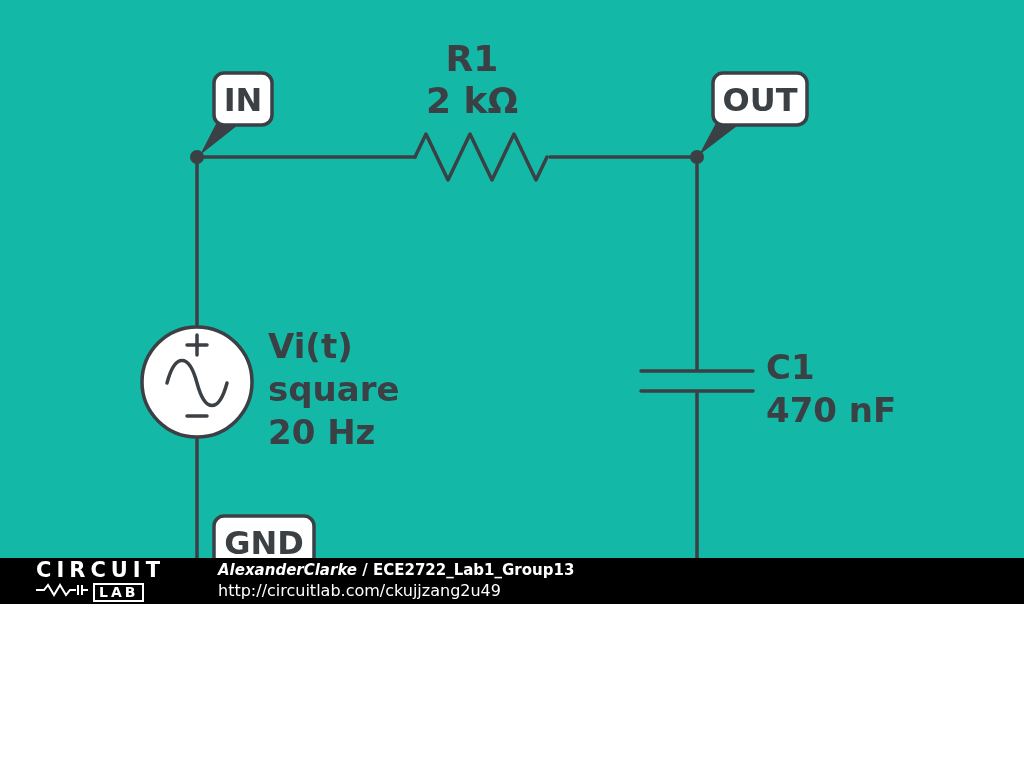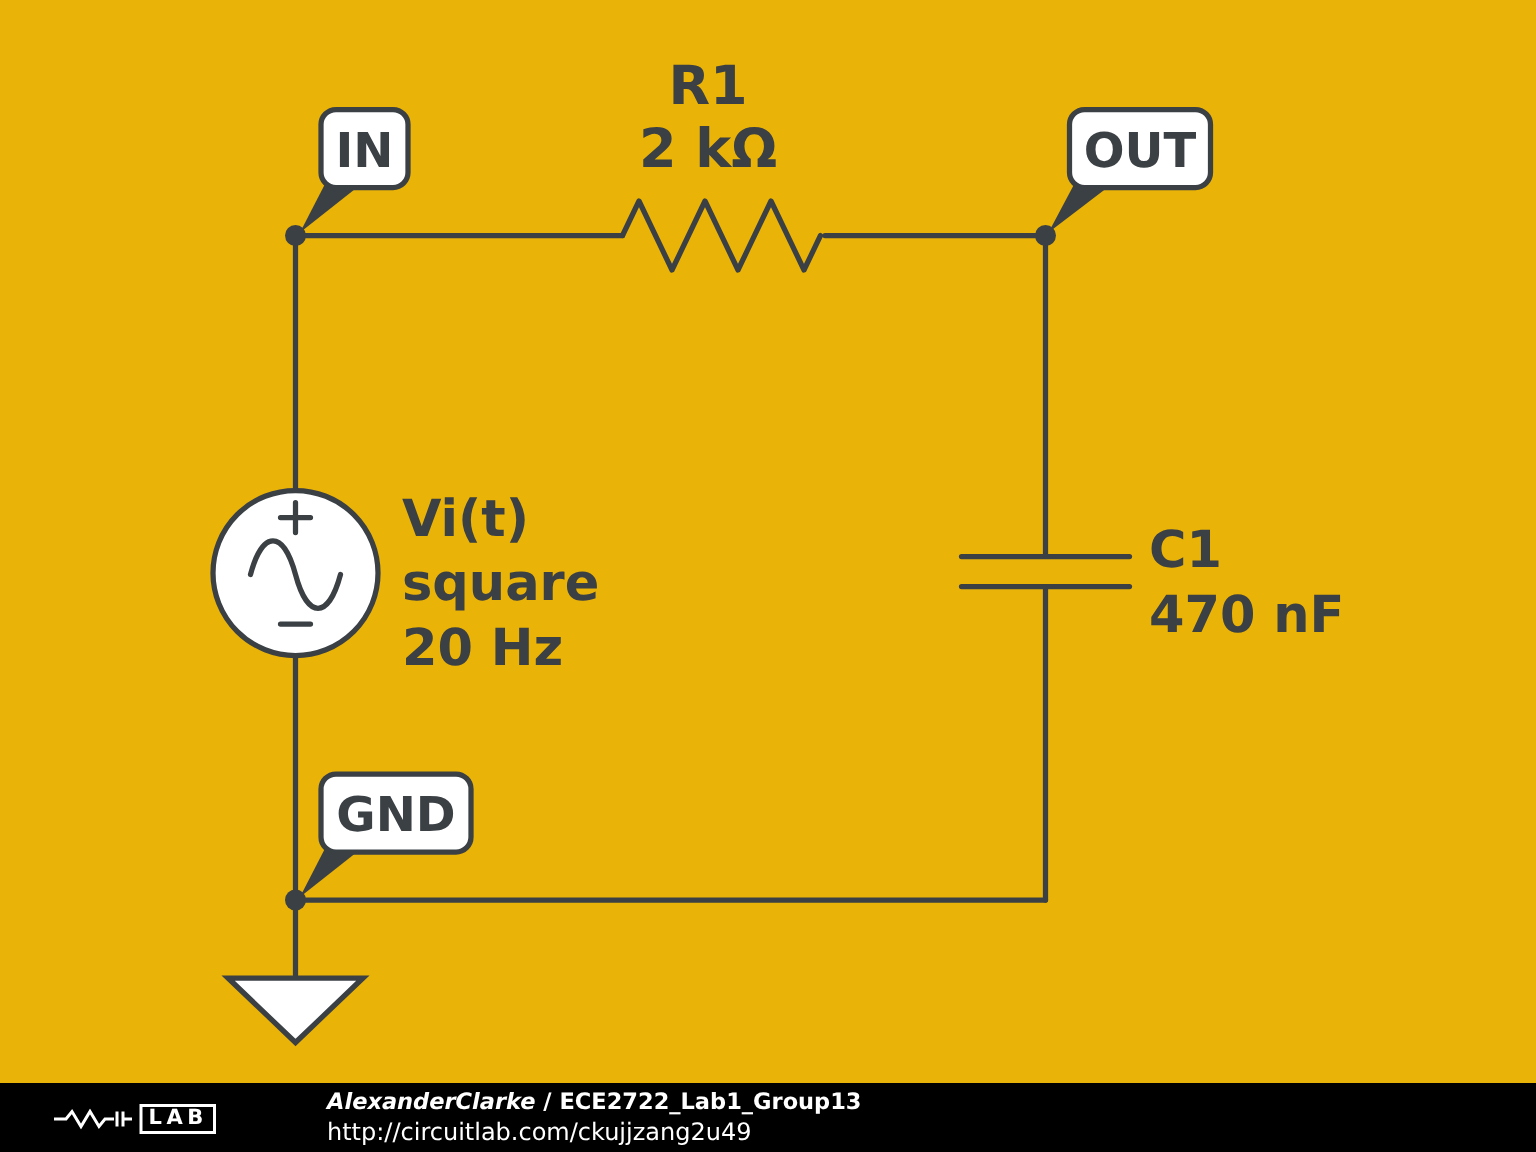--- a/index.html
+++ b/index.html
@@ -1,19 +1,19 @@
 <!DOCTYPE html>
 <html><head>
 <meta charset="utf-8">
 <style>
   html,body { margin:0; padding:0; background:#fff; }
   .canvas {
     position:relative;
-    width:1024px; height:768px;
-    background:#eab308;
+    width:1024px; height:604px;
+    background:#14b8a6;
     overflow:hidden;
     font-family:"DejaVu Sans","Liberation Sans",sans-serif;
   }
   svg.schematic { position:absolute; top:0; left:0; display:block; }
   .sch-stroke { stroke:#3b4045; stroke-width:3.5; fill:none; stroke-linecap:round; stroke-linejoin:round; }
   .sch-fill   { fill:#3b4045; stroke:none; }
   .sch-box    { fill:#ffffff; stroke:#3b4045; stroke-width:3.5; }
   .sch-text   { font-family:"DejaVu Sans","Liberation Sans",sans-serif; font-weight:700; fill:#3b4045; }
   .t32 { font-size:32px; }
   .t34 { font-size:34px; }
@@ -30,21 +30,21 @@
     padding-left:36px;
     width:170px;
     flex:0 0 auto;
     line-height:1;
   }
   .logo-top {
     font-size:21px; font-weight:700; letter-spacing:5px;
     color:#ffffff;
   }
   .logo-bottom {
-    display:flex; align-items:center; gap:5px; margin-top:2px;
+    display:flex; gap:5px; margin-top:2px;
     justify-content:flex-start;
   }
   .logo-bottom svg { display:block; }
   .lab {
     font-size:14px; font-weight:700; letter-spacing:3px;
     color:#ffffff; border:2px solid #ffffff; padding:0 4px; line-height:1.1;
   }
   .meta { margin-left:12px; line-height:1.35; }
   .meta-line1 { font-size:15px; font-weight:700; }
   .meta-author { font-style:italic; }
@@ -97,20 +97,21 @@
     <rect class="sch-box" x="214" y="516" width="100" height="52" rx="10"></rect>
     <text class="sch-text t32" x="264" y="543" text-anchor="middle" dominant-baseline="central">GND</text>
 
     <circle class="sch-fill" cx="197" cy="157" r="7"></circle>
     <circle class="sch-fill" cx="697" cy="157" r="7"></circle>
     <circle class="sch-fill" cx="197" cy="600" r="7"></circle>
   </svg>
 
   <div class="footer">
     <div class="logo">
+      <div class="logo-top">CIRCUIT</div>
       <div class="logo-bottom">
         <svg width="52" height="14" viewBox="0 0 52 14">
           <path d="M 0 7 H 8 L 12 2 L 18 12 L 24 2 L 30 12 L 34 7 H 40 M 42 2 V 12 M 46 2 V 12 M 46 7 H 52" stroke="#ffffff" stroke-width="2" fill="none"></path>
         </svg>
         <span class="lab">LAB</span>
       </div>
     </div>
     <div class="meta">
       <div class="meta-line1">
         <span class="meta-author">AlexanderClarke</span><span> / </span><span>ECE2722_Lab1_Group13</span>

